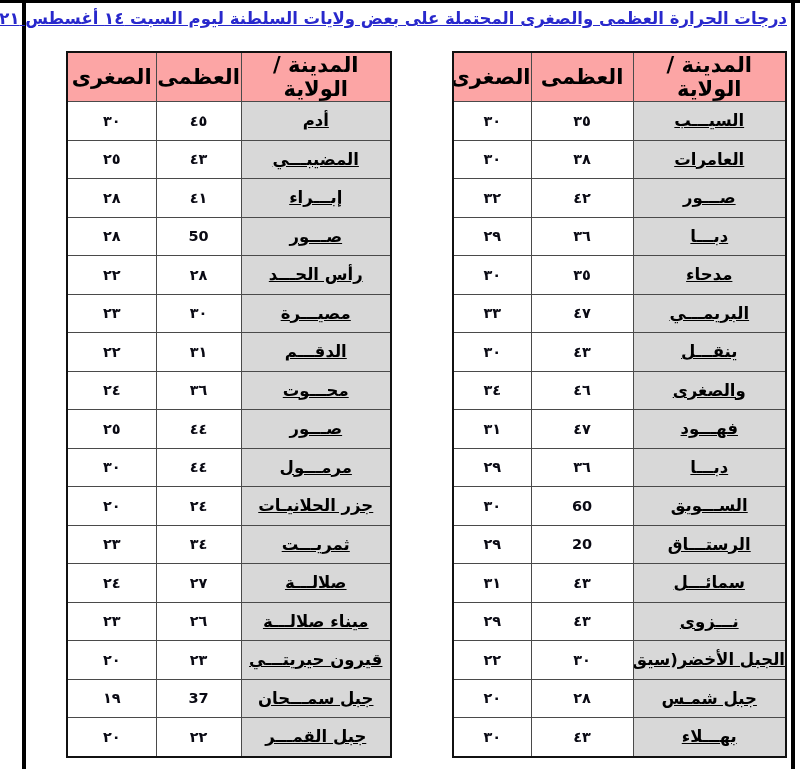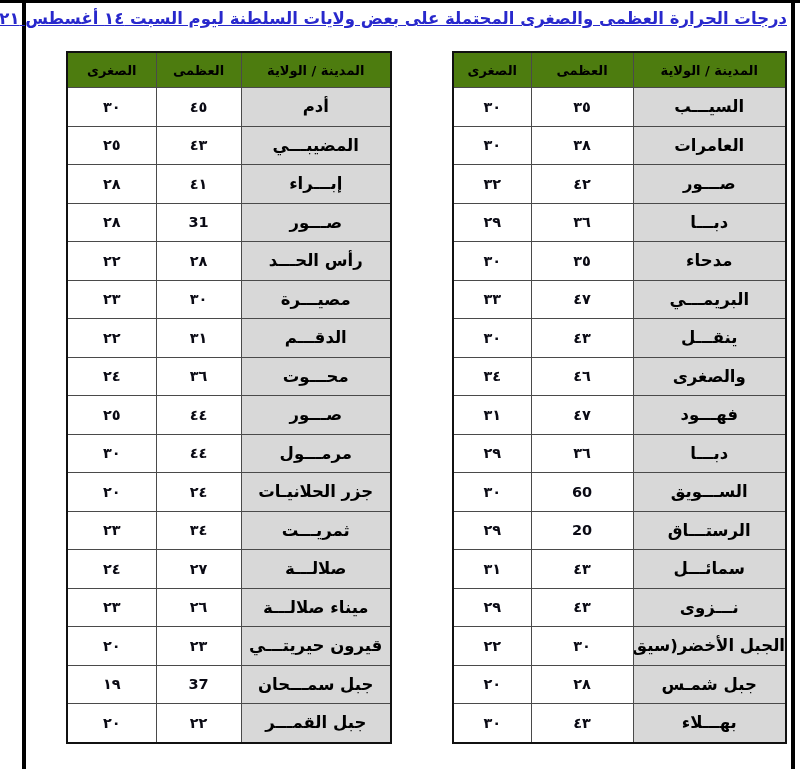--- a/index.html
+++ b/index.html
@@ -61,33 +61,34 @@
   table.temps.t-left  { left: 66px;  width: 324px; }
 
   table.temps th, table.temps td {
     border: 1px solid #4a4a4a;
     text-align: center;
     vertical-align: middle;
     padding: 0;
     overflow: hidden;
   }
   table.temps th {
-    background: #4d7c0f;
+    background: #fca5a5;
     height: 34px;
-    font-size: 13px;
+    font-size: 21px;
     font-weight: bold;
     color: #000;
   }
   table.temps td { height: 37.5px; }
   td.city-cell {
     background: #d8d8d8;
     font-weight: bold;
     font-size: 16.5px;
     white-space: nowrap;
     color: #000;
+    text-decoration: underline;
   }
   td.num-cell {
     background: #ffffff;
     font-weight: bold;
     font-size: 14.5px;
     color: #0a0a14;
   }
   
   .t-right col.c-city { width: 153px; }
   .t-right col.c-max  { width: 102px; }
@@ -252,21 +253,21 @@
       </tr>
 
       <tr>
         <td class="city-cell">إبـــراء</td>
         <td class="num-cell">٤١</td>
         <td class="num-cell">٢٨</td>
       </tr>
 
       <tr>
         <td class="city-cell">صـــور</td>
-        <td class="num-cell">31</td>
+        <td class="num-cell">50</td>
         <td class="num-cell">٢٨</td>
       </tr>
 
       <tr>
         <td class="city-cell">رأس الحـــد</td>
         <td class="num-cell">٢٨</td>
         <td class="num-cell">٢٢</td>
       </tr>
 
       <tr>

